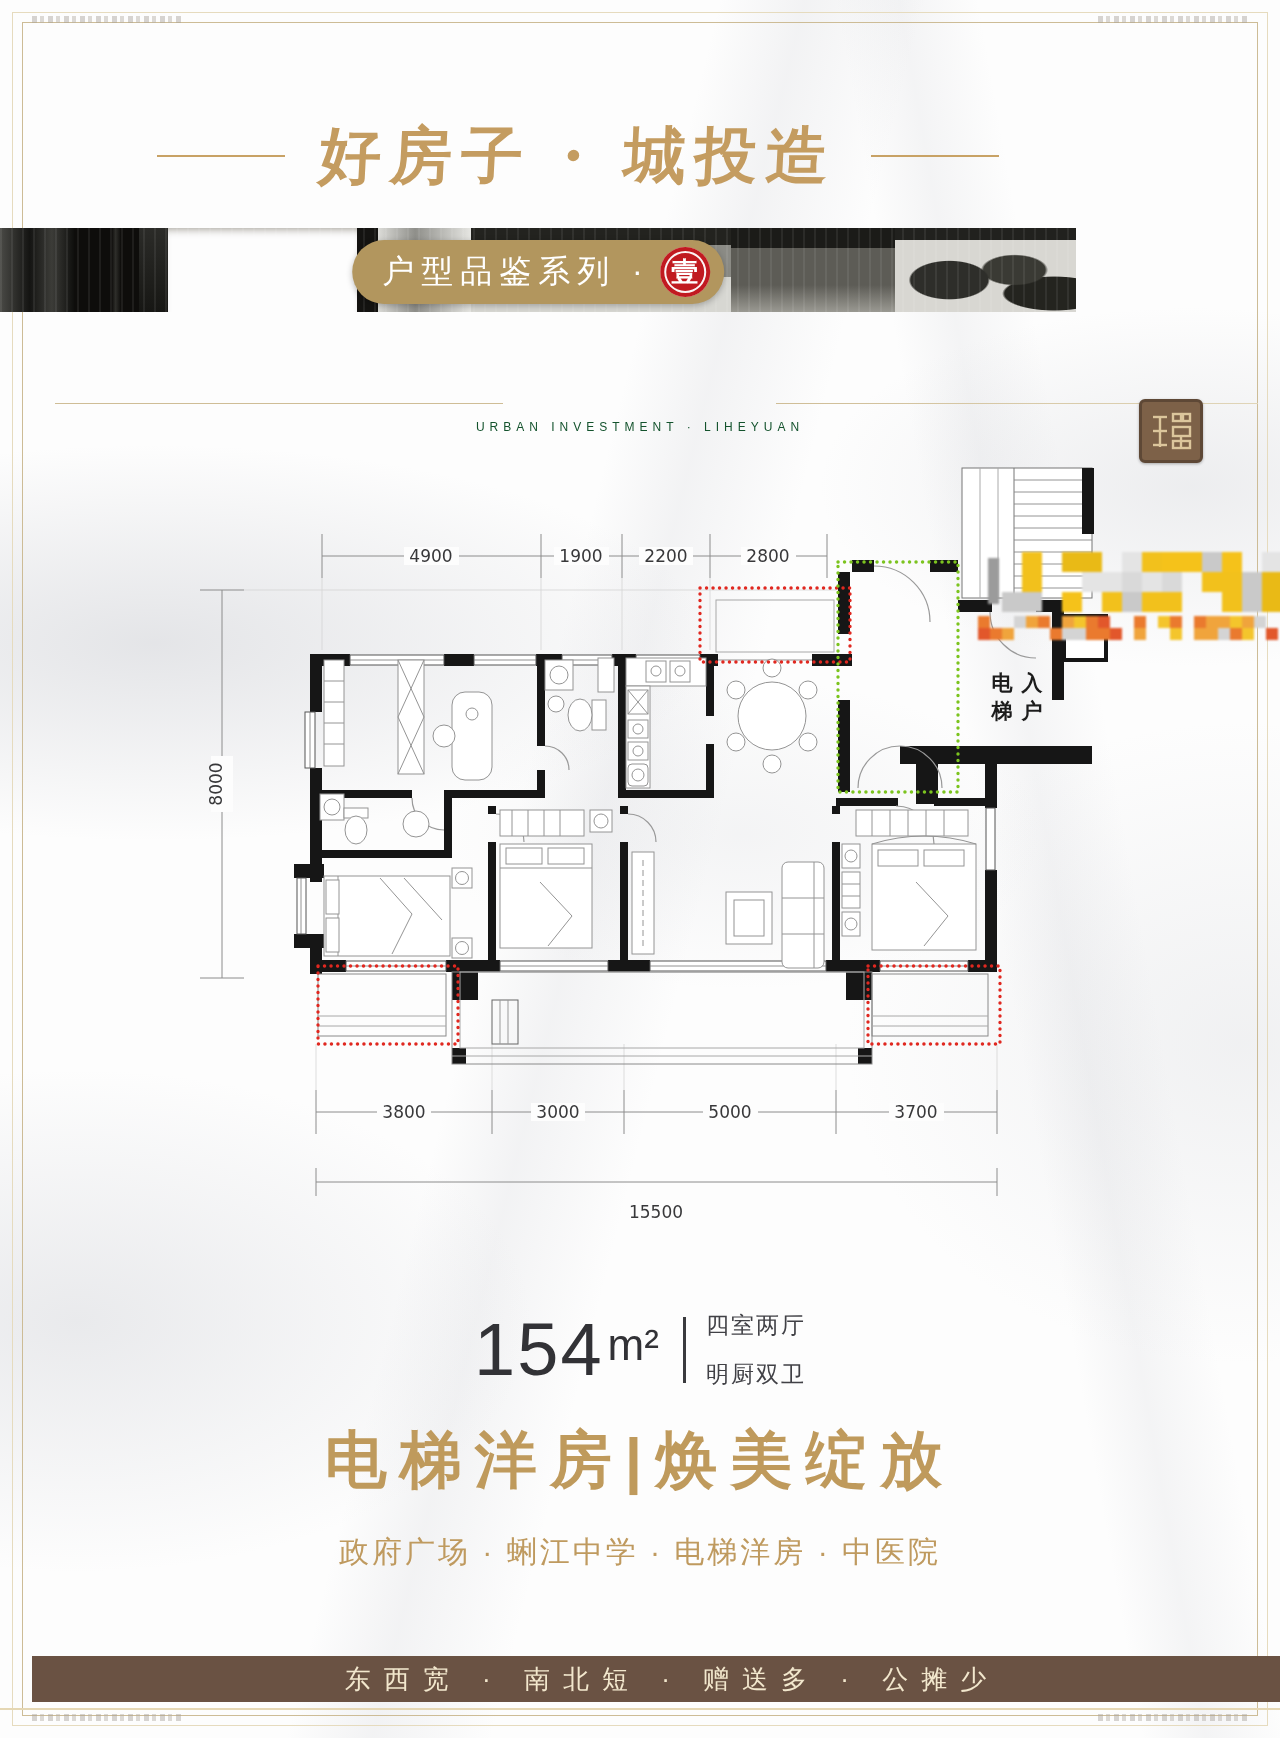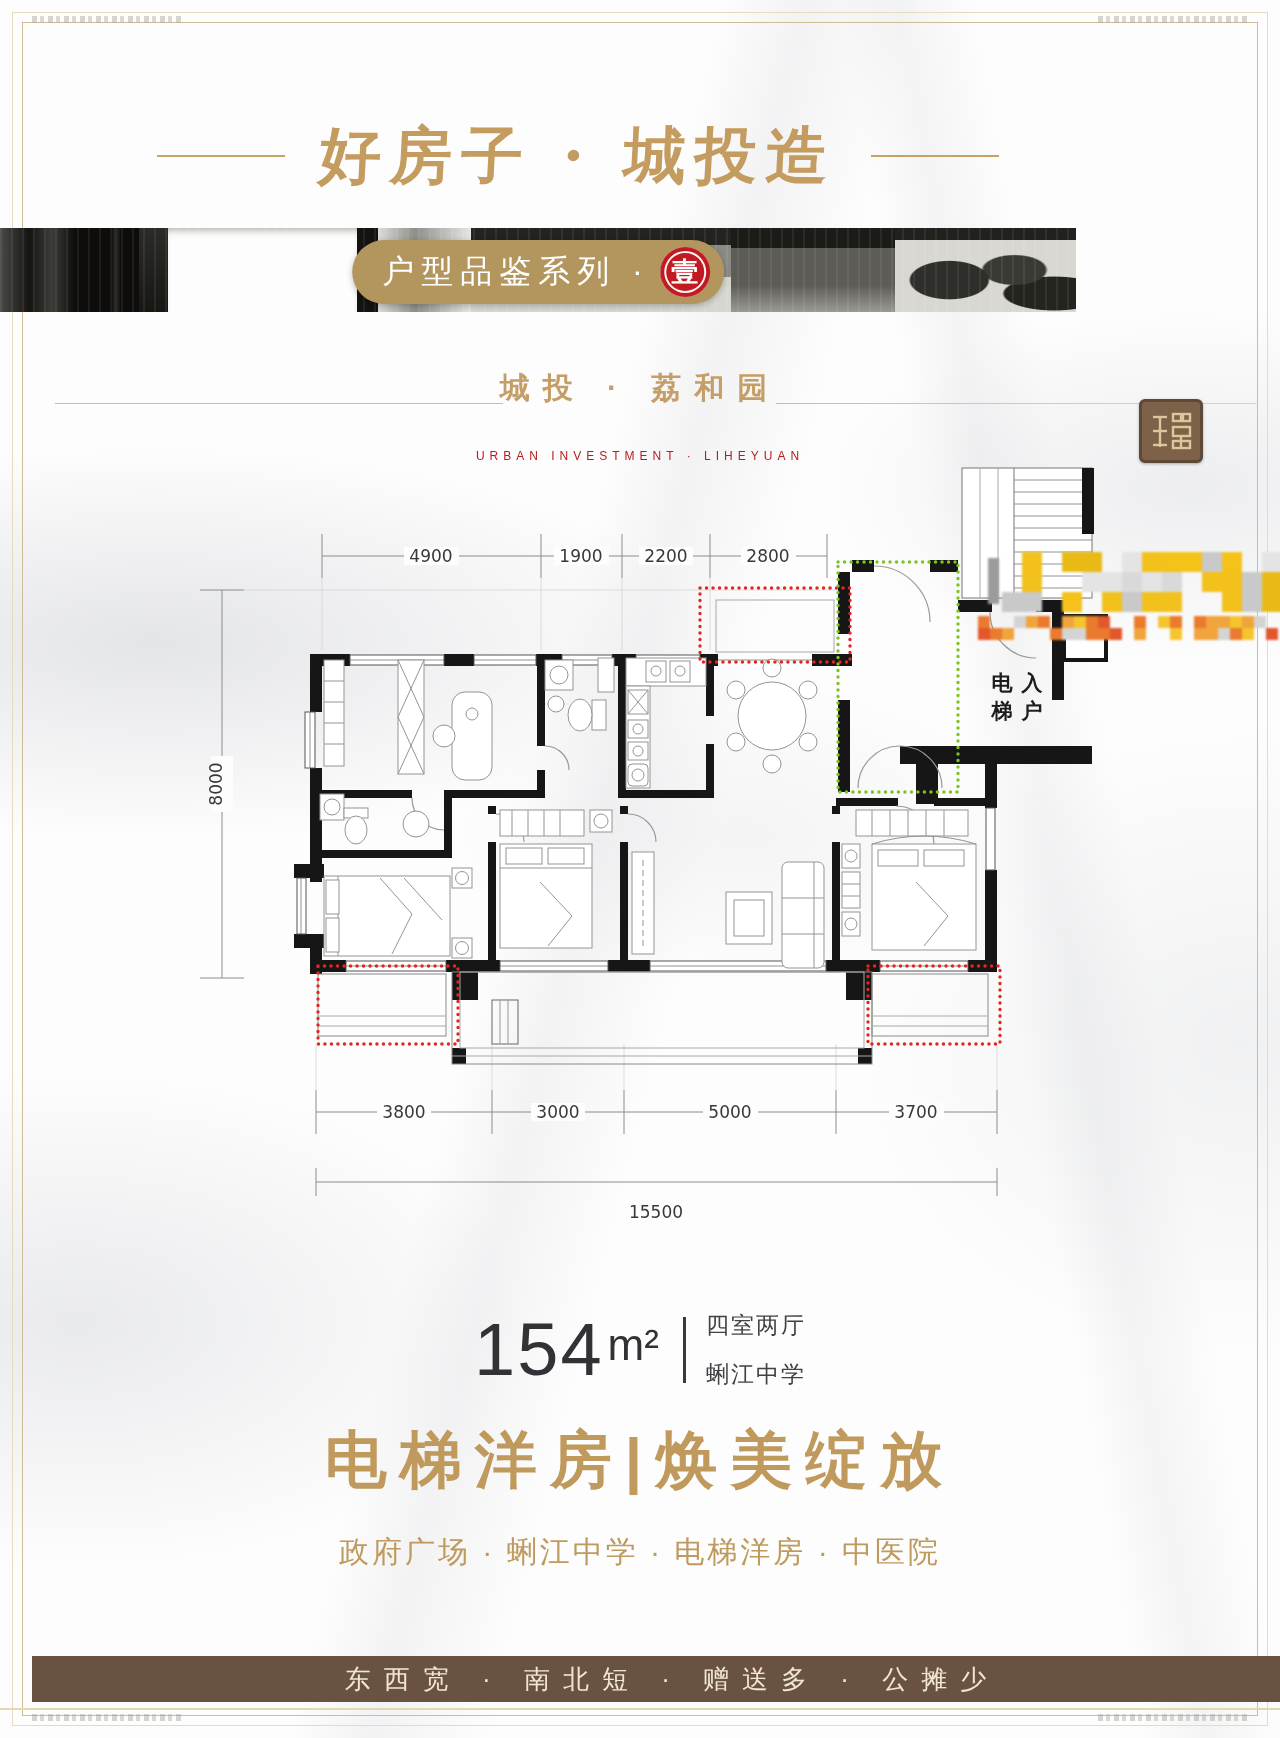--- a/index.html
+++ b/index.html
@@ -45,21 +45,21 @@
   .streaks{position:absolute;inset:0;background:repeating-linear-gradient(90deg,rgba(255,255,255,.07) 0 2px,transparent 2px 11px);}
   
   .pill{position:absolute;left:50%;top:12px;transform:translateX(-50%);height:64px;display:flex;align-items:center;
     background:#b2965e;border-radius:40px;padding:0 14px 0 30px;box-shadow:0 2px 6px rgba(0,0,0,.25);}
   .pill .plabel{color:#fff;font-size:32px;letter-spacing:7px;font-weight:500;white-space:nowrap;}
   .sealcircle{width:50px;height:50px;margin-left:10px;border-radius:50%;background:#c11a20;display:flex;align-items:center;justify-content:center;
     box-shadow:inset 0 0 0 4px #c11a20, inset 0 0 0 6px rgba(255,255,255,.95);}
   .sealcircle i{font-style:normal;color:#fff;font-size:27px;font-weight:700;}
   
   .brand-cn{position:absolute;top:368px;left:0;width:100%;text-align:center;font-size:30px;font-weight:700;color:#c49e66;letter-spacing:13px;z-index:2;}
-  .brand-en{position:absolute;top:420px;left:0;width:100%;text-align:center;font-size:12px;color:#b91c1c;letter-spacing:5px;z-index:2;margin-top:29px;}
+  .brand-en{position:absolute;top:420px;left:0;width:100%;text-align:center;font-size:12px;color:#14532d;letter-spacing:5px;z-index:2;}
   .bline{position:absolute;top:403px;height:1px;background:#cfbd96;z-index:2;}
   .bl-l{left:55px;width:448px;} .bl-r{left:776px;width:482px;background:linear-gradient(90deg,#cfbd96,#e0d5b8);}
   .bseal{position:absolute;left:1139px;top:399px;width:58px;height:58px;background:#7d6148;border:3px solid #5e4836;border-radius:6px;z-index:3;
     box-shadow:0 1px 3px rgba(0,0,0,.3);display:flex;align-items:center;justify-content:center;}
   
   .plan{position:absolute;left:150px;top:460px;width:1060px;height:790px;z-index:2;}
   
   .mosaic{position:absolute;display:grid;z-index:3;filter:blur(1.1px);}
   .mosaic i{display:block;}
   .mz1{left:1002px;top:552px;}
@@ -111,21 +111,20 @@
       </div>
     <div class="streaks"></div>
     <div class="pill">
       <span class="plabel">户型品鉴系列 ·</span>
       <span class="sealcircle">
           <i>壹</i>
         </span>
     </div>
   </div>
 
-  <div class="brand-cn">城投 · 荔和园</div>
   <div class="brand-en">URBAN INVESTMENT · LIHEYUAN</div>
   <span class="bline bl-l"></span>
   <span class="bline bl-r"></span>
   <div class="bseal">
     <svg width="44" height="44" viewBox="0 0 44 44">
       <g stroke="#dcc69c" stroke-width="2.4" fill="none">
         <line x1="4" y1="8" x2="18" y2="8"></line>
           <line x1="11" y1="8" x2="11" y2="38"></line>
         <line x1="4" y1="22" x2="18" y2="22"></line>
           <line x1="4" y1="36" x2="18" y2="36"></line>
@@ -549,21 +548,21 @@
       <i style="background: transparent;"></i>
       <i style="background: rgb(226, 87, 43);"></i>
     </div>
 
   <div class="area">
     <span class="a-num">154</span>
     <span class="a-unit">m²</span>
     <span class="a-div"></span>
     <span class="a-specs">
       <span>四室两厅</span>
-      <span>蜊江中学</span>
+      <span>明厨双卫</span>
     </span>
   </div>
 
   <div class="headline">电梯洋房|焕美绽放</div>
   <div class="subline">政府广场 · 蜊江中学 · 电梯洋房 · 中医院</div>
 
   <div class="banner">
     <span>东西宽 · 南北短 · 赠送多 · 公摊少</span>
   </div>
   <div class="banner-line"></div>

